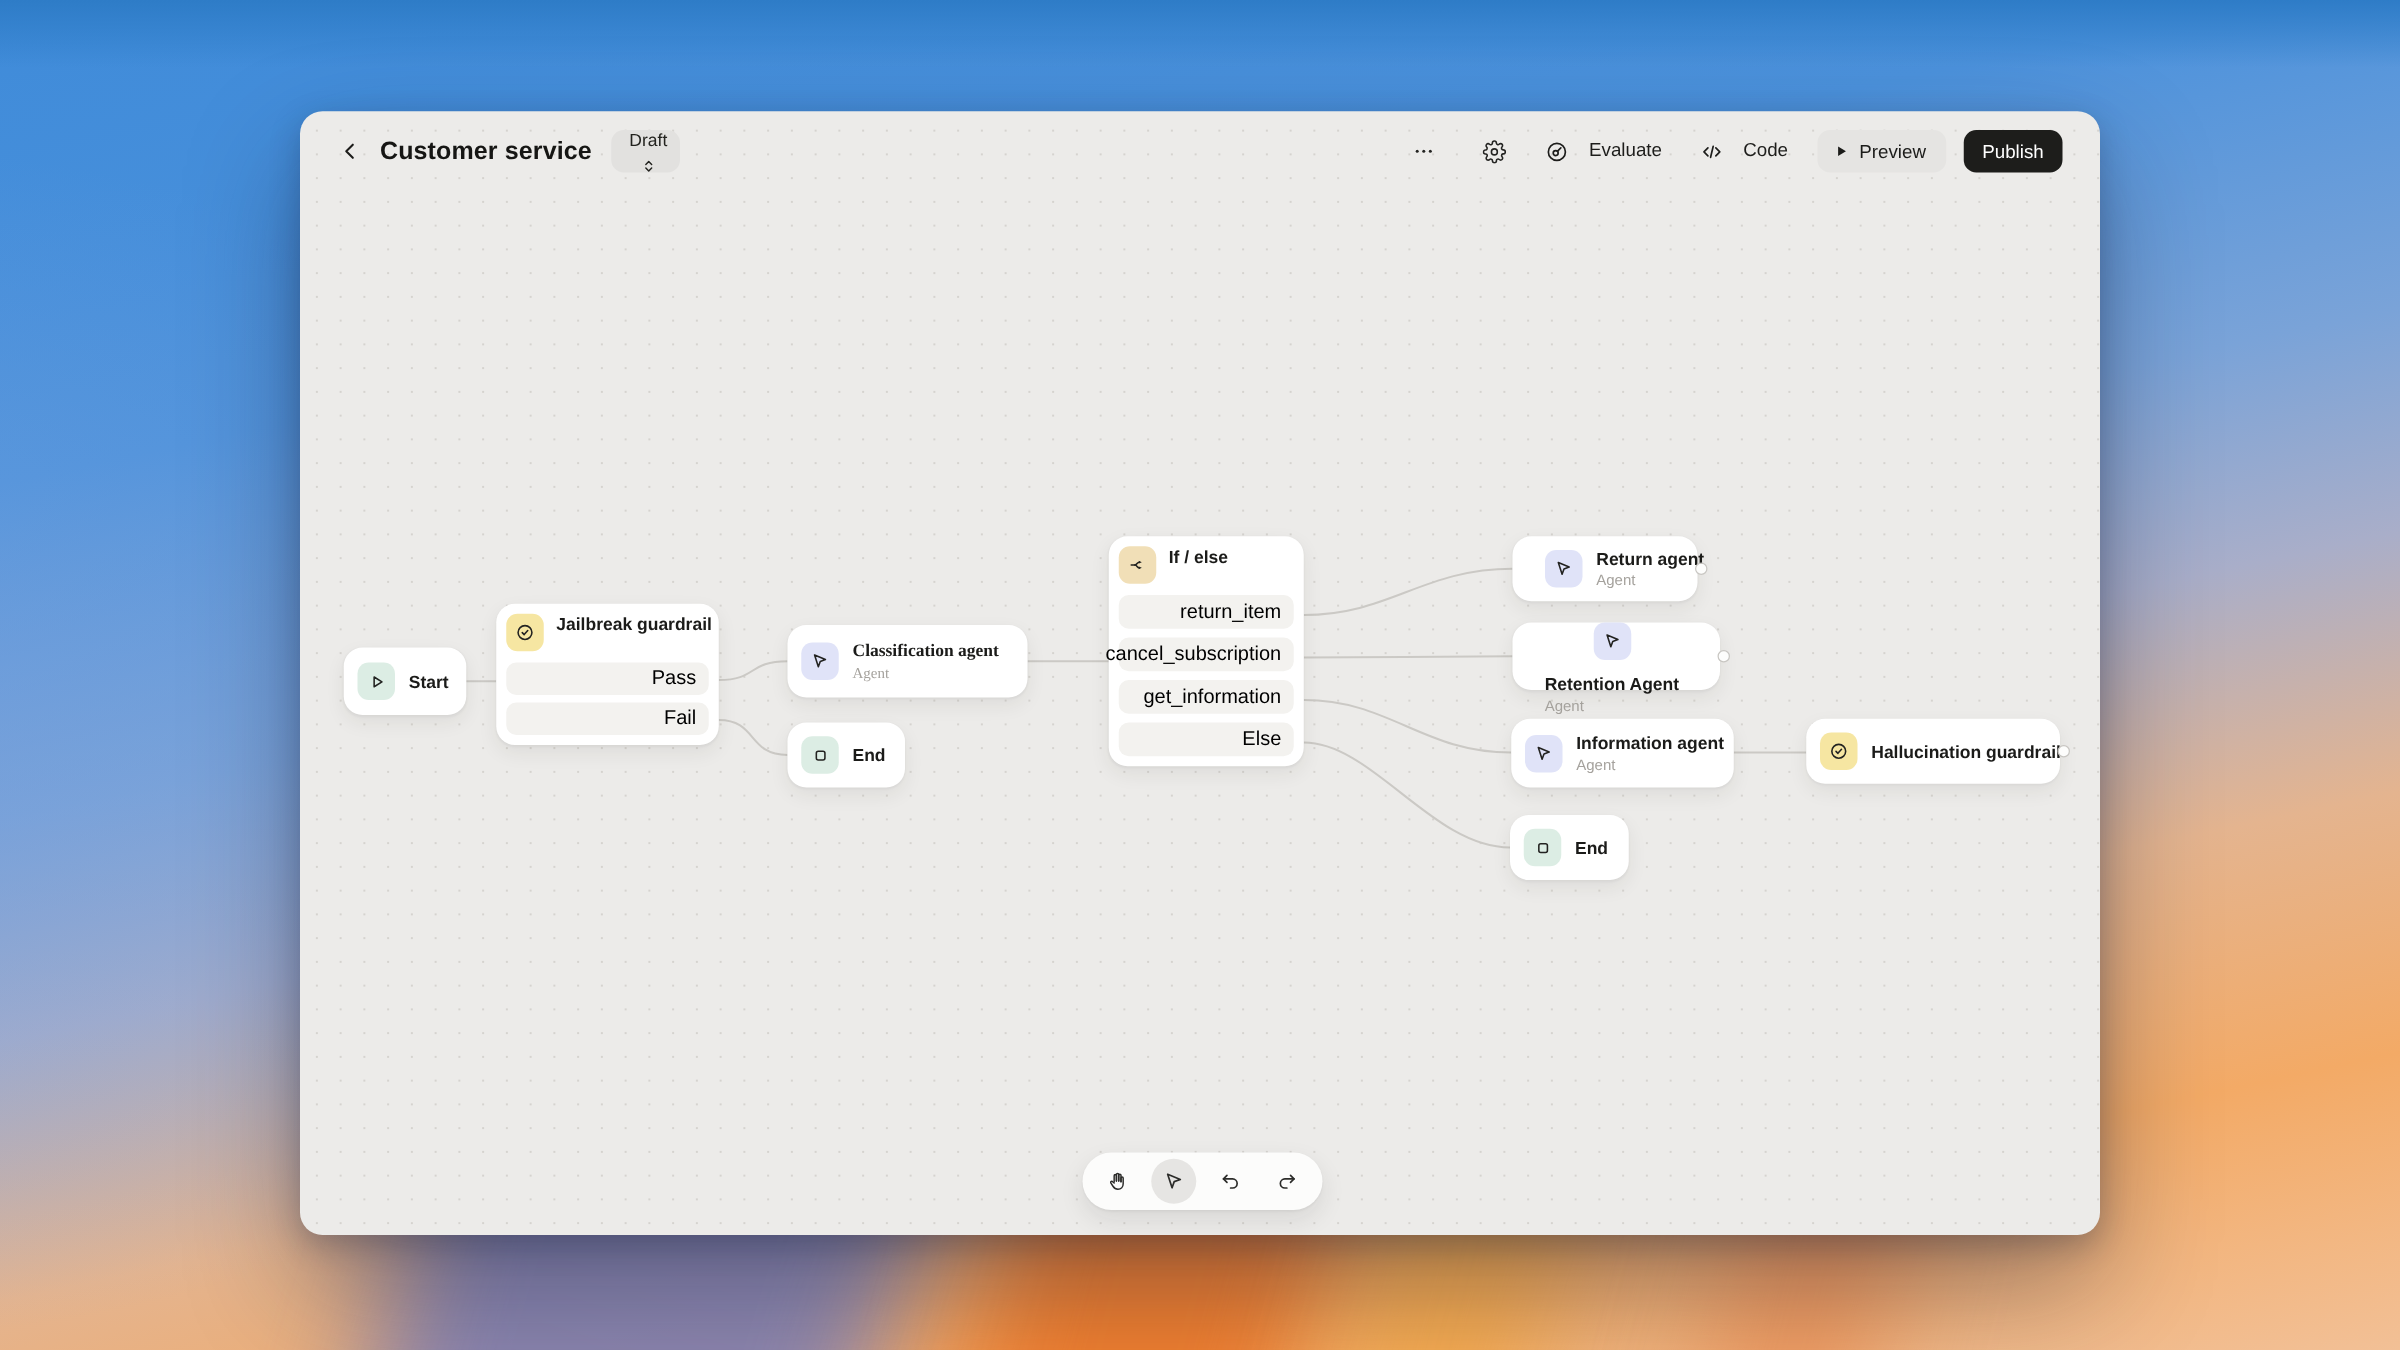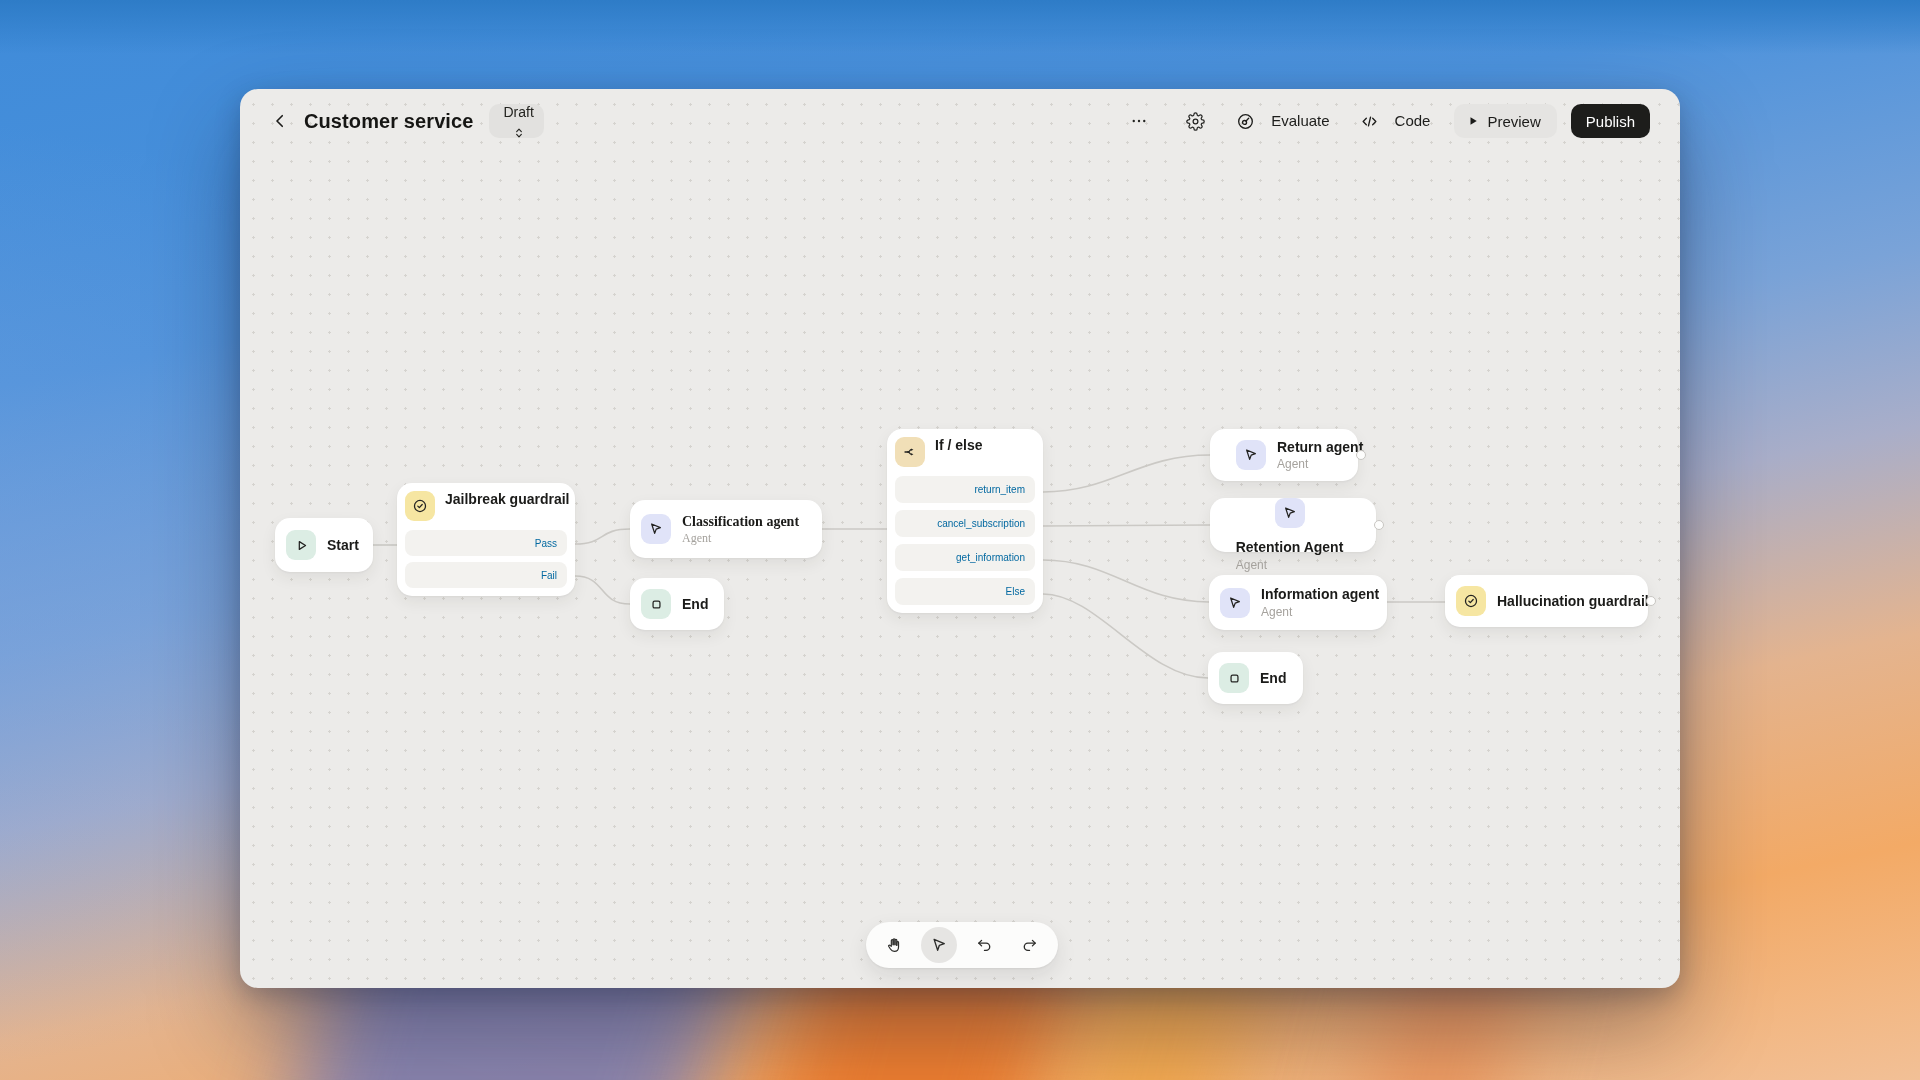--- a/index.html
+++ b/index.html
@@ -69,21 +69,21 @@
   .iconsq.tan{ background:#F1DFB7; }
   .nlabel{ font-size:14px; font-weight:600; color:#1b1b19; white-space:nowrap; }
   .ntitle{ font-size:14px; font-weight:600; color:#1b1b19; white-space:nowrap; line-height:1.25; }
   .nsub{ font-size:12px; color:#A5A29D; line-height:1.2; margin-top:1px; }
   .node.stack{ padding:8px; }
   .stack-head{ display:flex; gap:10px; height:34px; padding:0 4px 0 0; }
   .rows{ display:flex; flex-direction:column; gap:6px; margin-top:5px; }
   .brow{
     height:26px; background:#F3F2EF; border-radius:8px;
     display:flex; align-items:center; justify-content:flex-end;
-    padding:1px 10px; font-size:10px; color:#0369a1; white-space:nowrap;
+    padding:1px 10px; font-size:16px; color:#000000; white-space:nowrap;
   }
   .ifrows .brow{ height:27px; }
   .ifrows{ gap:7px; }
   .port{
     position:absolute; width:10px; height:10px; border-radius:50%;
     background:#FDFDFC; border:1.4px solid #C8C6C2; z-index:12; cursor:pointer;
   }
 
   
   .toolbar{

